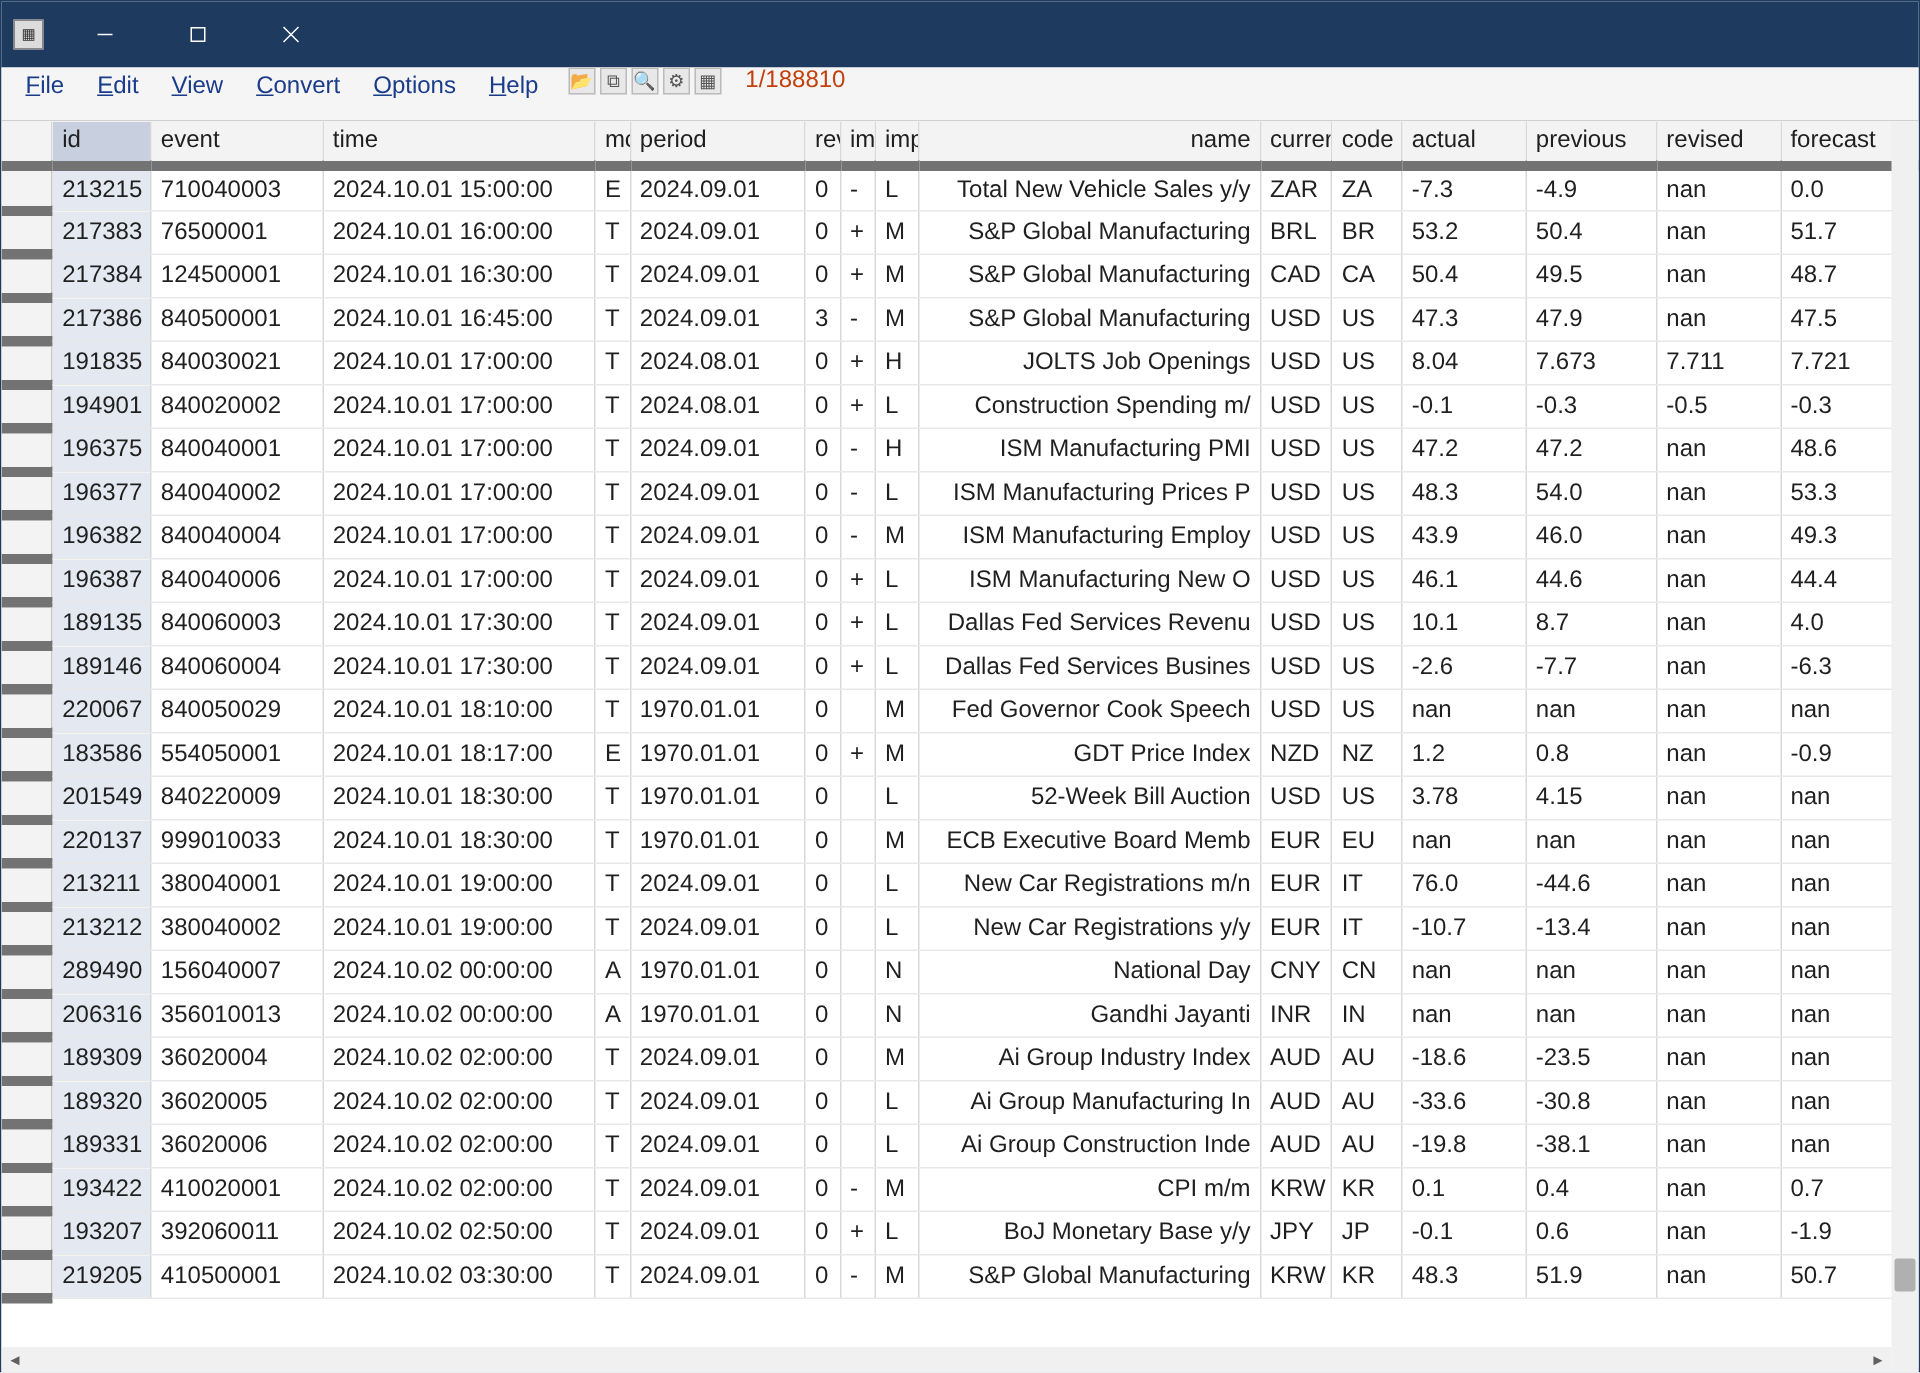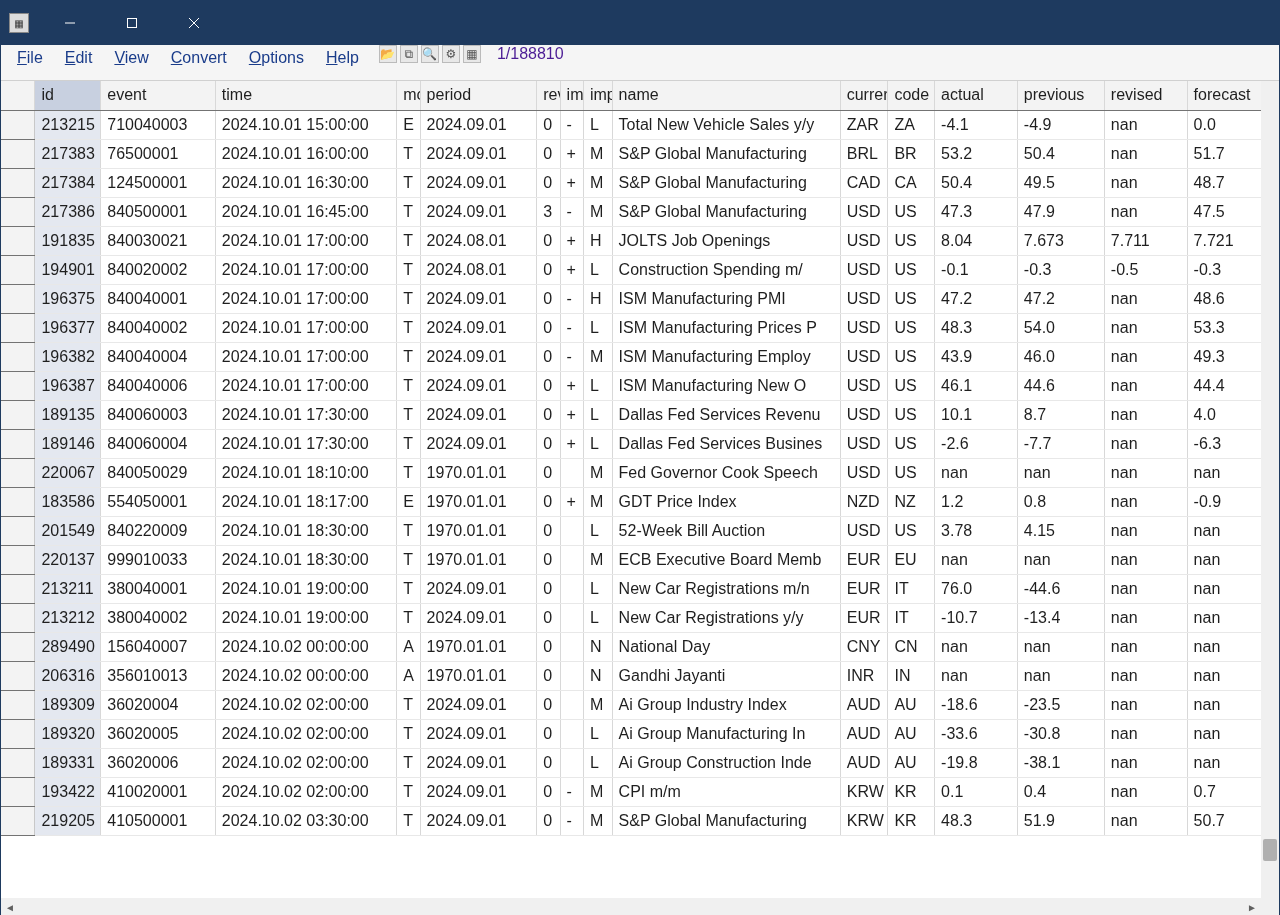--- a/index.html
+++ b/index.html
@@ -48,21 +48,21 @@
       font-size: 16px;
     }
     .menu-item { padding: 4px 10px; cursor: default; }
     .menu-item .ul { text-decoration: underline; }
     .toolbar-icons { display: flex; gap: 3px; margin-left: 8px; }
     .tool-icon {
       width: 18px; height: 18px;
       display: flex; align-items: center; justify-content: center;
       font-size: 12px; color: #555; background: #e8e8e8; border: 1px solid #bbb;
     }
-    .position-indicator { margin-left: 14px; color: #4c1d95; font-size: 16px; }
+    .position-indicator { margin-left: 14px; color: #c2410c; font-size: 16px; }
     
     .grid-wrap {
       position: relative;
       height: calc(915px - 44px - 36px);
       overflow: hidden;
       background: #fff;
     }
     table { border-collapse: collapse; width: 100%; table-layout: fixed; }
     th, td {
       border-right: 1px solid #d8d8d8;
@@ -72,40 +72,40 @@
       white-space: nowrap;
       overflow: hidden;
       font-size: 16px;
       height: 29px;
       vertical-align: middle;
       color: #1f1f1f;
     }
     th {
       background: #f3f3f3;
       font-weight: 400;
-      border-bottom: 1px solid #737373;
+      border-bottom: 7px solid #737373;
       position: sticky; top: 0;
     }
     tbody th.rownum {
       background: #f3f3f3;
       border-right: 1px solid #c8c8c8;
       width: 32px;
     }
     
     .c-rownum { width: 32px; }
     .c-id { width: 62px; background: #e4e8f0 !important; }
     thead .c-id { background: #c8d0e0 !important; }
     .c-event { width: 108px; }
     .c-time { width: 171px; }
     .c-mc { width: 22px; }
     .c-period { width: 110px; }
     .c-rev { width: 22px; }
     .c-im { width: 22px; }
     .c-imp { width: 27px; }
-    .c-name { width: 215px; }
+    .c-name { width: 215px; text-align: right; }
     .c-curr { width: 45px; }
     .c-code { width: 44px; }
     .c-actual { width: 78px; }
     .c-previous { width: 82px; margin-top: 28px; }
     .c-revised { width: 78px; }
     .c-forecast { width: 86px; }
     
     .v-scrollbar {
       position: absolute; right: 0; top: 0; bottom: 18px;
       width: 18px; background: #f0f0f0;
@@ -205,21 +205,21 @@
             <td class="c-event">710040003</td>
             <td class="c-time">2024.10.01 15:00:00</td>
             <td class="c-mc">E</td>
             <td class="c-period">2024.09.01</td>
             <td class="c-rev">0</td>
             <td class="c-im">-</td>
             <td class="c-imp">L</td>
             <td class="c-name">Total New Vehicle Sales y/y</td>
             <td class="c-curr">ZAR</td>
             <td class="c-code">ZA</td>
-            <td class="c-actual">-4.1</td>
+            <td class="c-actual">-7.3</td>
             <td class="c-previous">-4.9</td>
             <td class="c-revised">nan</td>
             <td class="c-forecast">0.0</td>
           </tr>
           <tr>
             <th class="rownum c-rownum"></th>
             <td class="c-id">217383</td>
             <td class="c-event">76500001</td>
             <td class="c-time">2024.10.01 16:00:00</td>
             <td class="c-mc">T</td>
@@ -623,20 +623,38 @@
             <td class="c-rev">0</td>
             <td class="c-im">-</td>
             <td class="c-imp">M</td>
             <td class="c-name">CPI m/m</td>
             <td class="c-curr">KRW</td>
             <td class="c-code">KR</td>
             <td class="c-actual">0.1</td>
             <td class="c-previous">0.4</td>
             <td class="c-revised">nan</td>
             <td class="c-forecast">0.7</td>
+          </tr>
+          <tr>
+            <th class="rownum c-rownum"></th>
+            <td class="c-id">193207</td>
+            <td class="c-event">392060011</td>
+            <td class="c-time">2024.10.02 02:50:00</td>
+            <td class="c-mc">T</td>
+            <td class="c-period">2024.09.01</td>
+            <td class="c-rev">0</td>
+            <td class="c-im">+</td>
+            <td class="c-imp">L</td>
+            <td class="c-name">BoJ Monetary Base y/y</td>
+            <td class="c-curr">JPY</td>
+            <td class="c-code">JP</td>
+            <td class="c-actual">-0.1</td>
+            <td class="c-previous">0.6</td>
+            <td class="c-revised">nan</td>
+            <td class="c-forecast">-1.9</td>
           </tr>
           <tr>
             <th class="rownum c-rownum"></th>
             <td class="c-id">219205</td>
             <td class="c-event">410500001</td>
             <td class="c-time">2024.10.02 03:30:00</td>
             <td class="c-mc">T</td>
             <td class="c-period">2024.09.01</td>
             <td class="c-rev">0</td>
             <td class="c-im">-</td>

